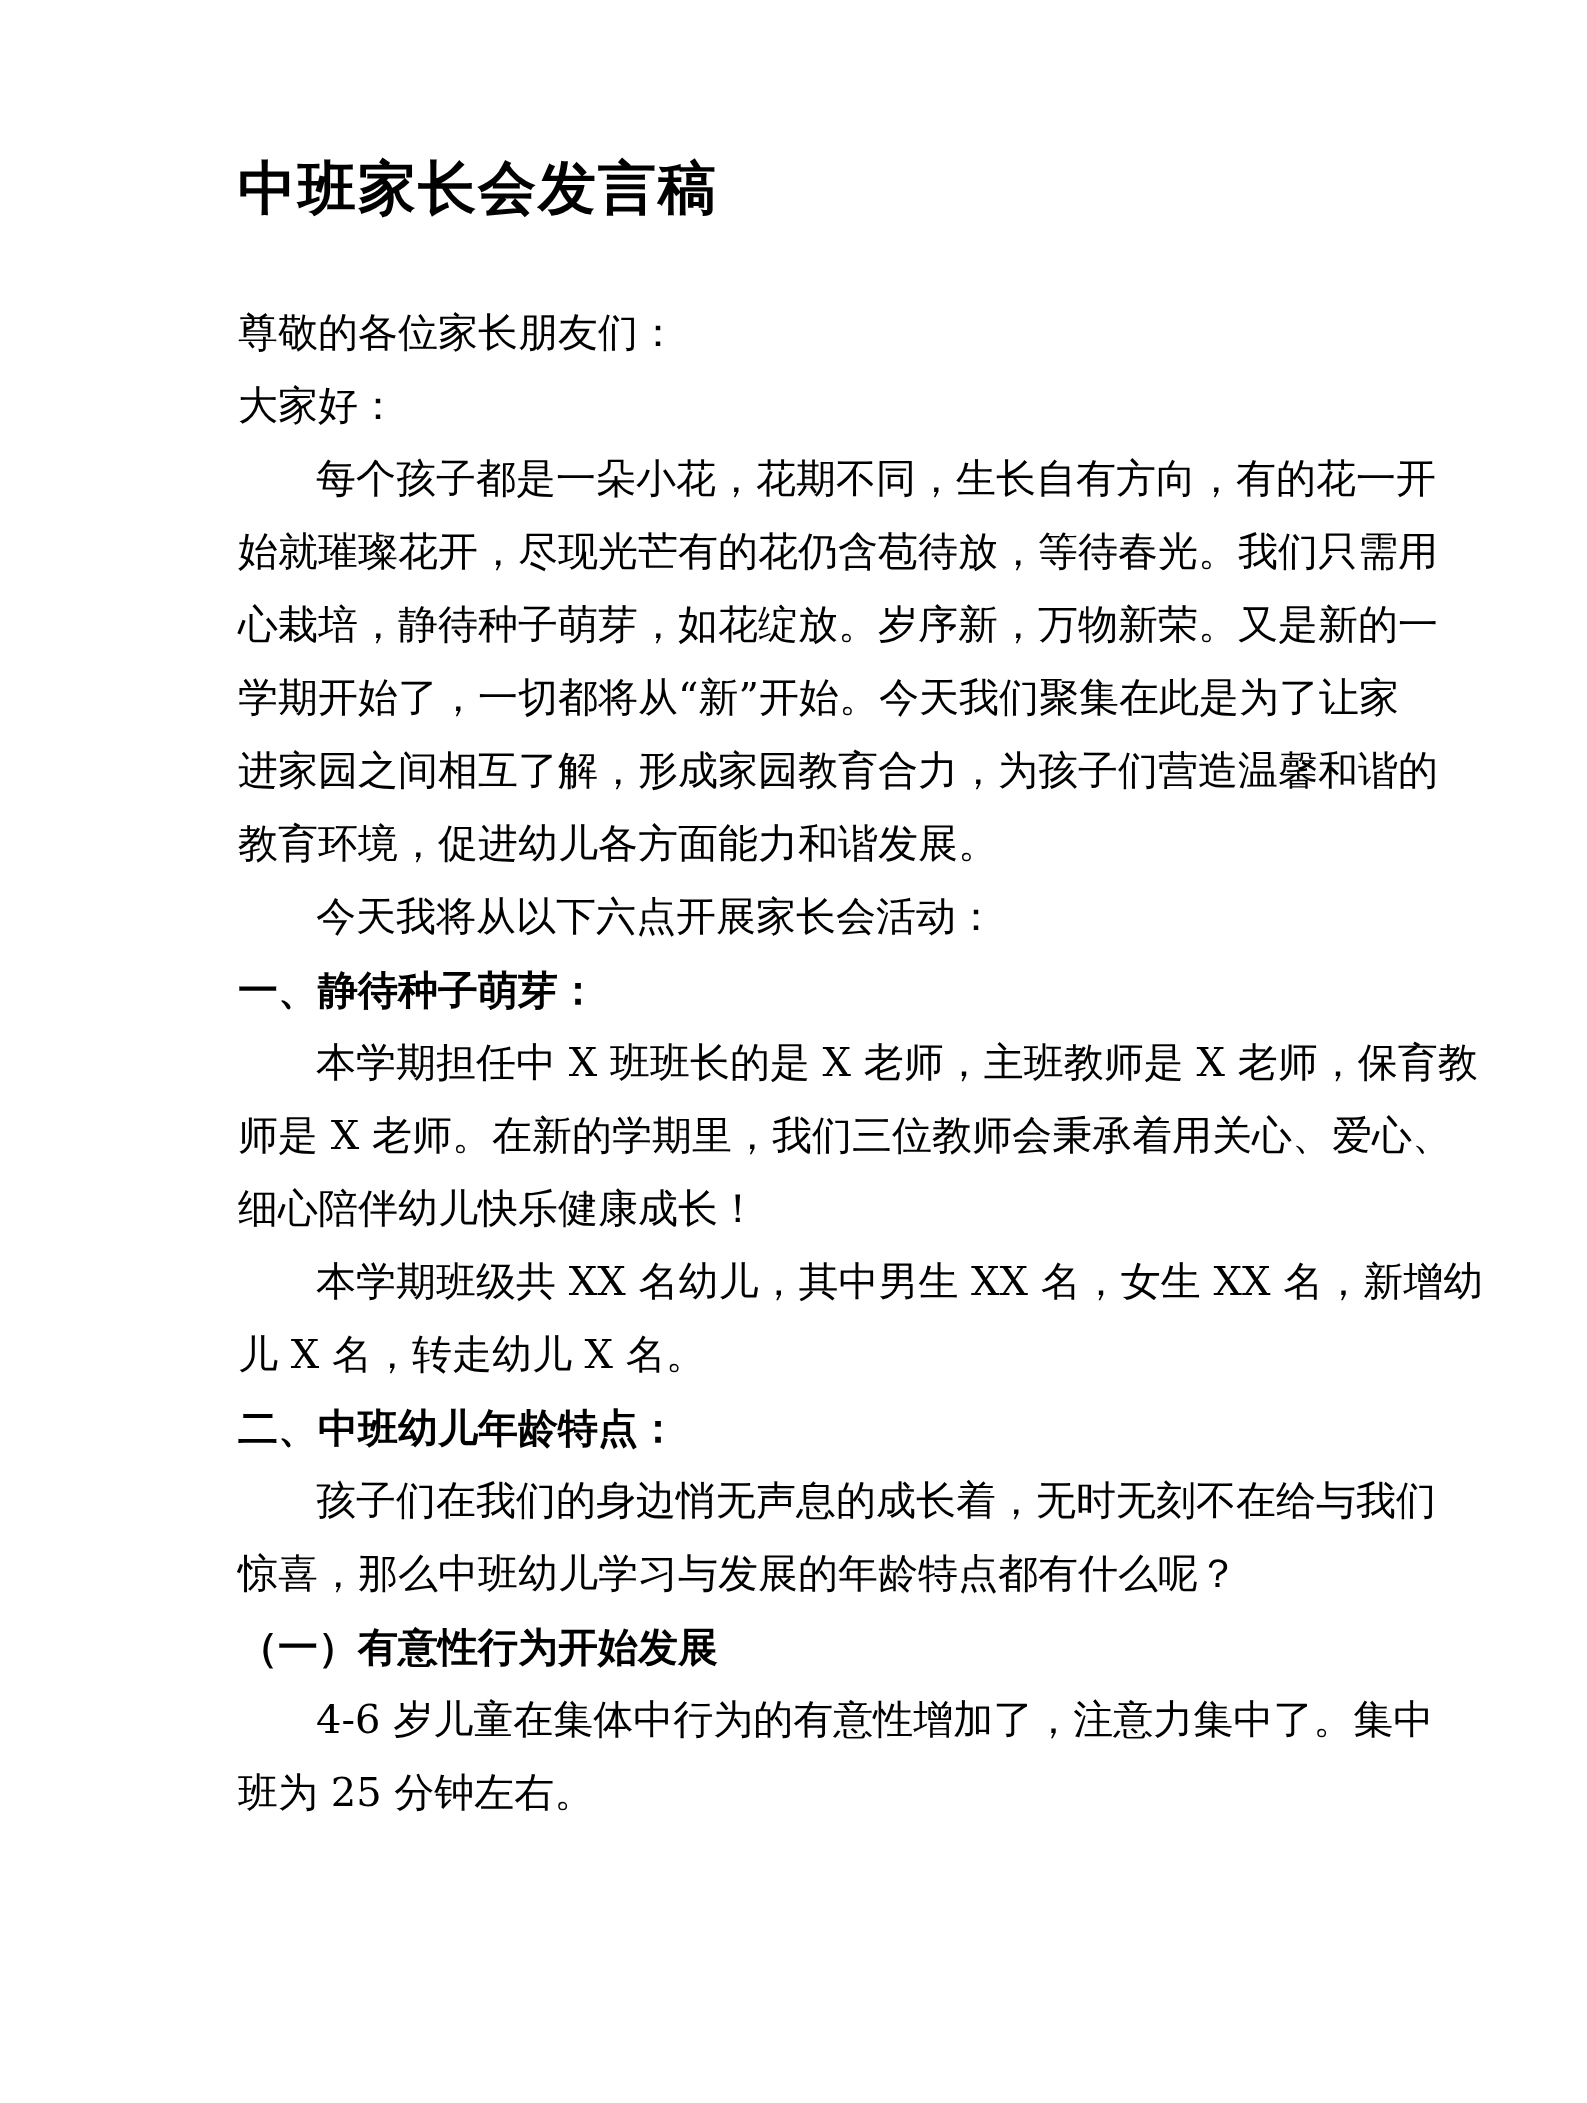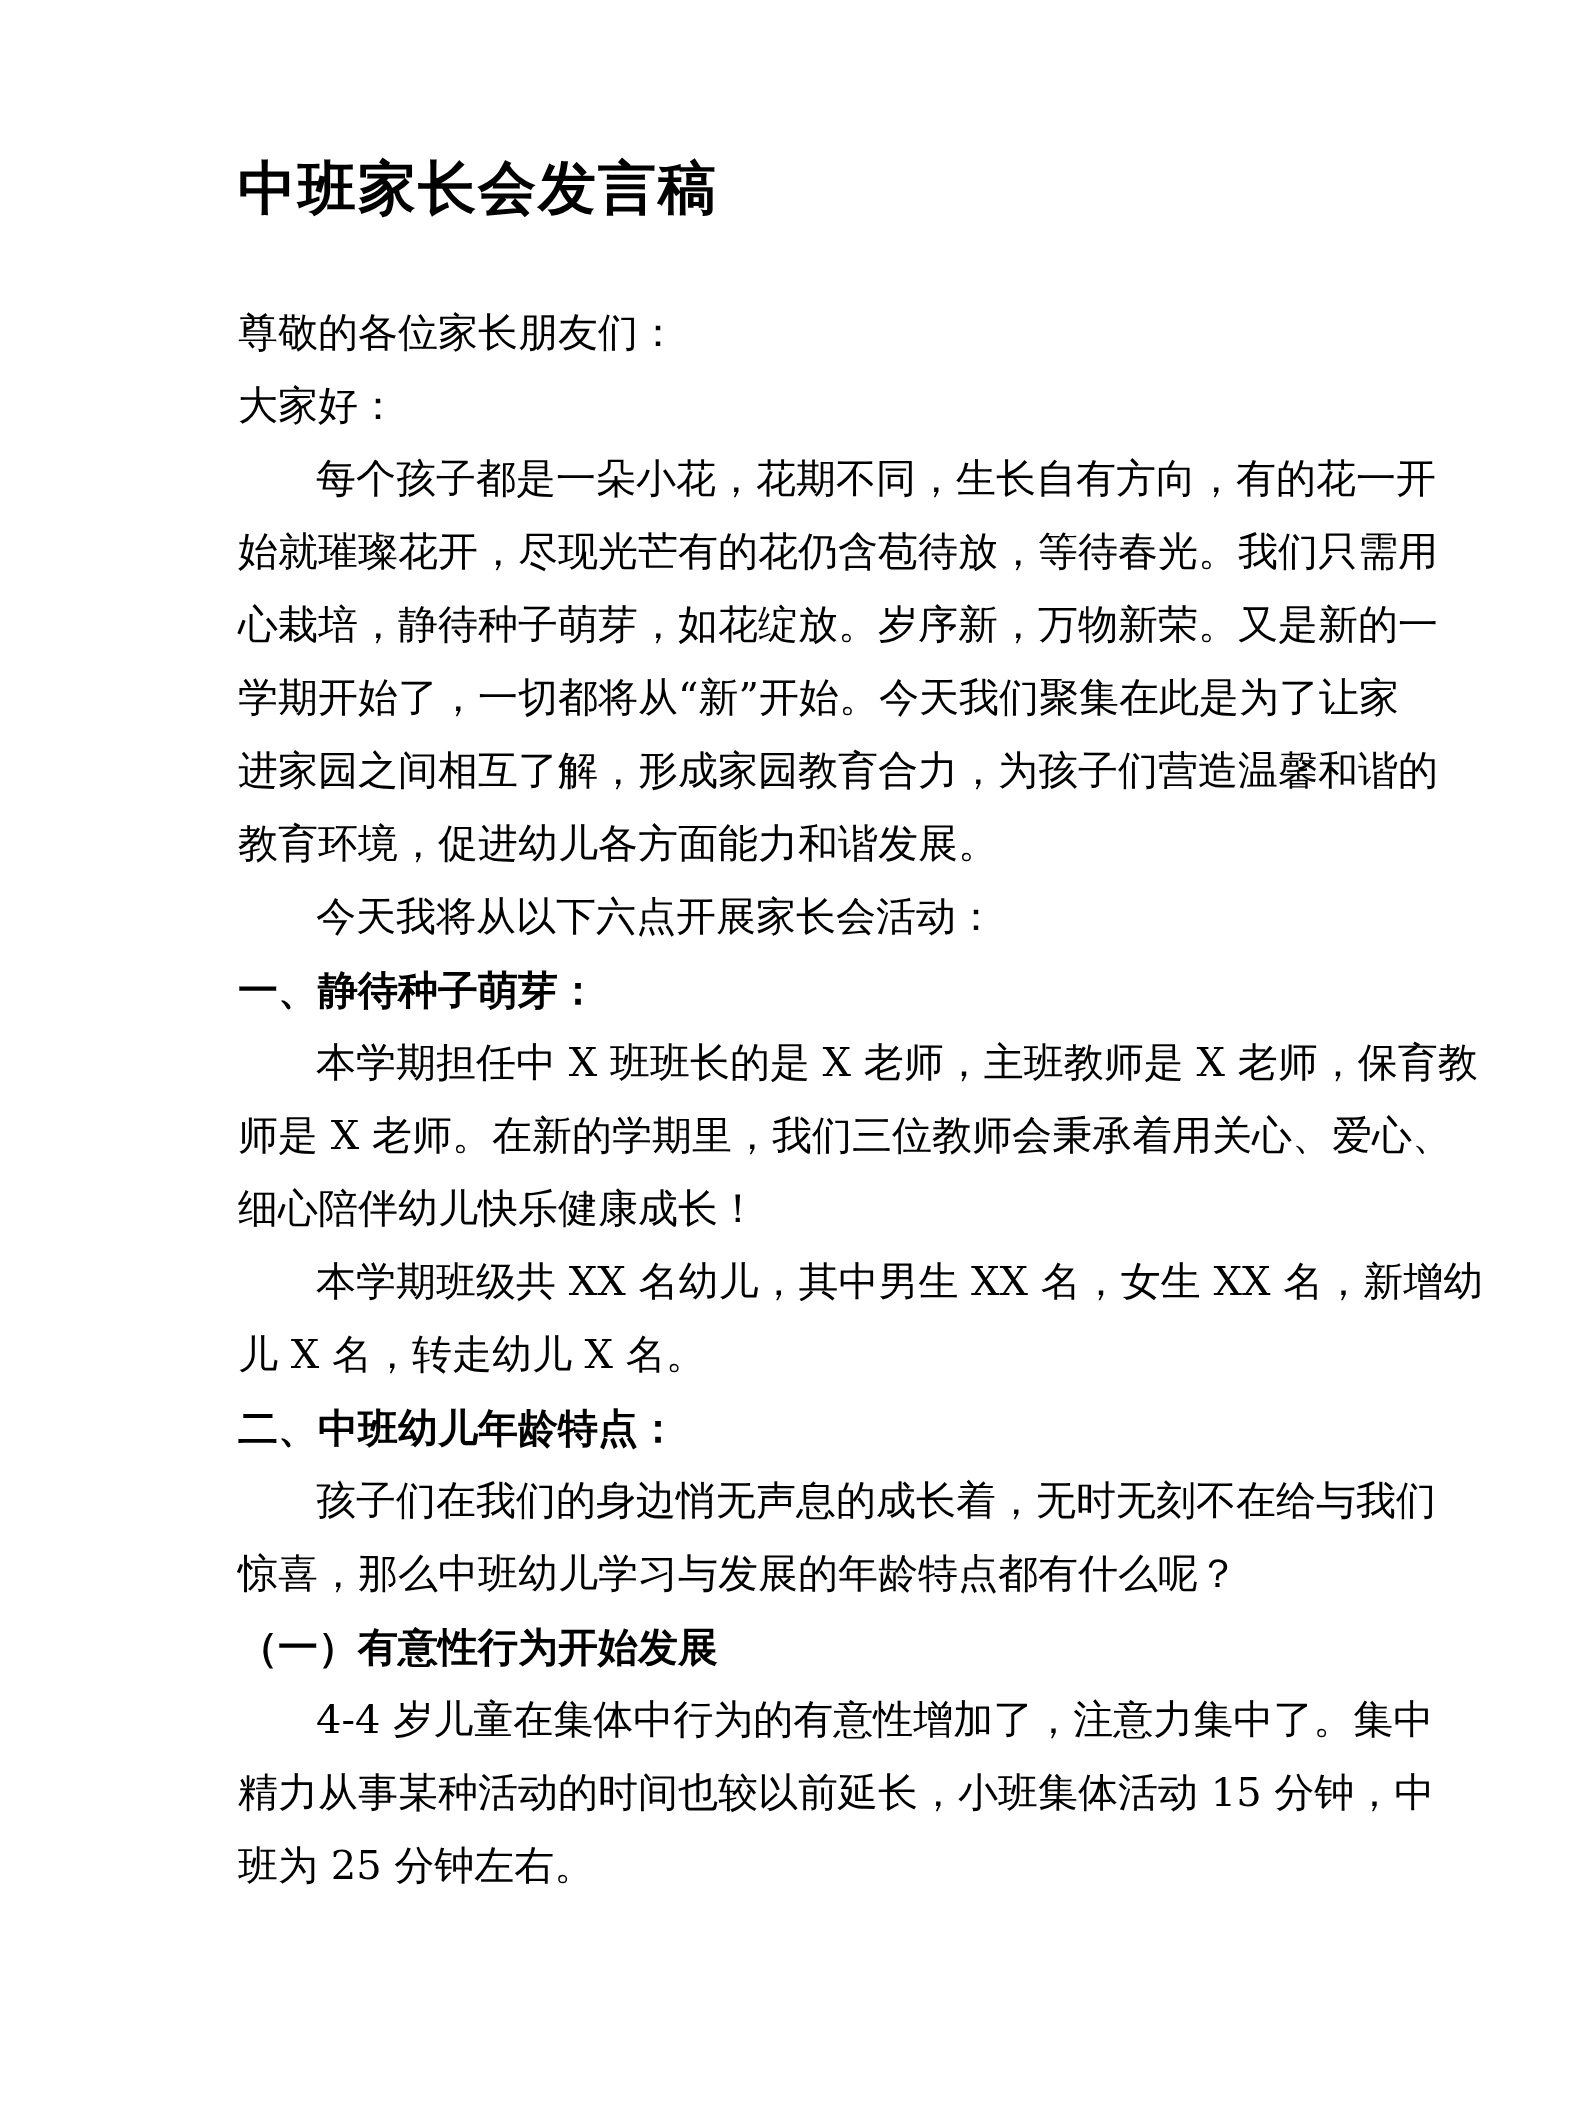--- a/index.html
+++ b/index.html
@@ -85,17 +85,16 @@
     <span class="line indent">本学期班级共 XX 名幼儿，其中男生 XX 名，女生 XX 名，新增幼</span>
     <span class="line">儿 X 名，转走幼儿 X 名。</span>
 
     <span class="line heading">二、中班幼儿年龄特点：</span>
 
     <span class="line indent">孩子们在我们的身边悄无声息的成长着，无时无刻不在给与我们</span>
     <span class="line">惊喜，那么中班幼儿学习与发展的年龄特点都有什么呢？</span>
 
     <span class="line subheading">（一）有意性行为开始发展</span>
 
-    <span class="line indent">4-4 岁儿童在集体中行为的有意性增加了，注意力集中了。集中</span>
-    <span class="line">精力从事某种活动的时间也较以前延长，小班集体活动 15 分钟，中</span>
+    <span class="line indent">4-6 岁儿童在集体中行为的有意性增加了，注意力集中了。集中</span>
     <span class="line">班为 25 分钟左右。</span>
   </div>
 </div>
 
 </body></html>

